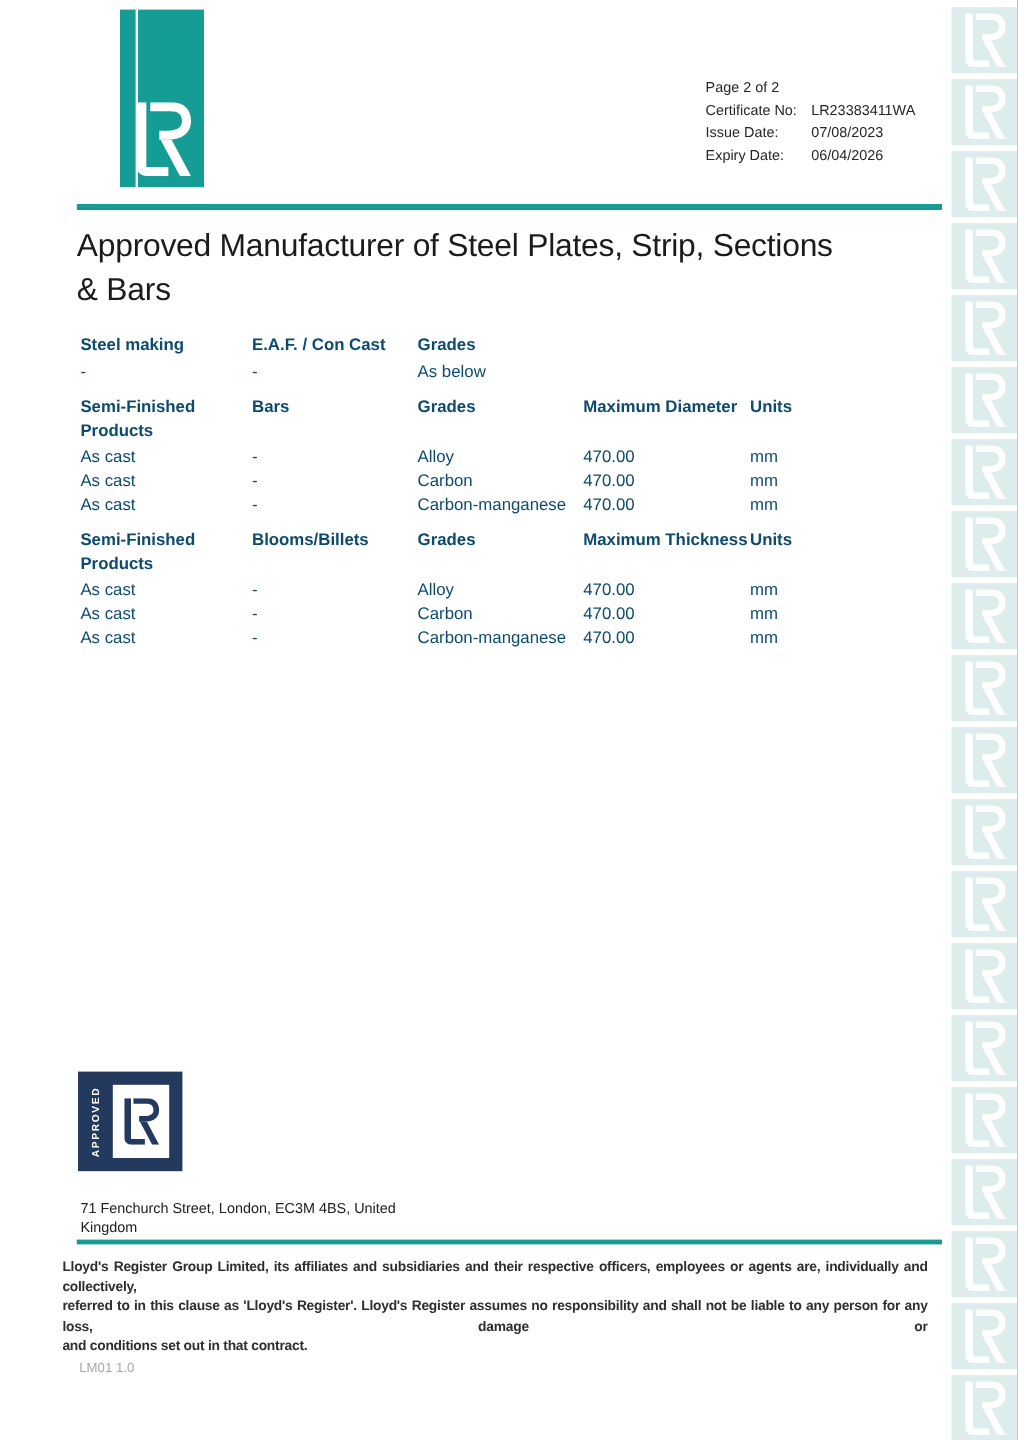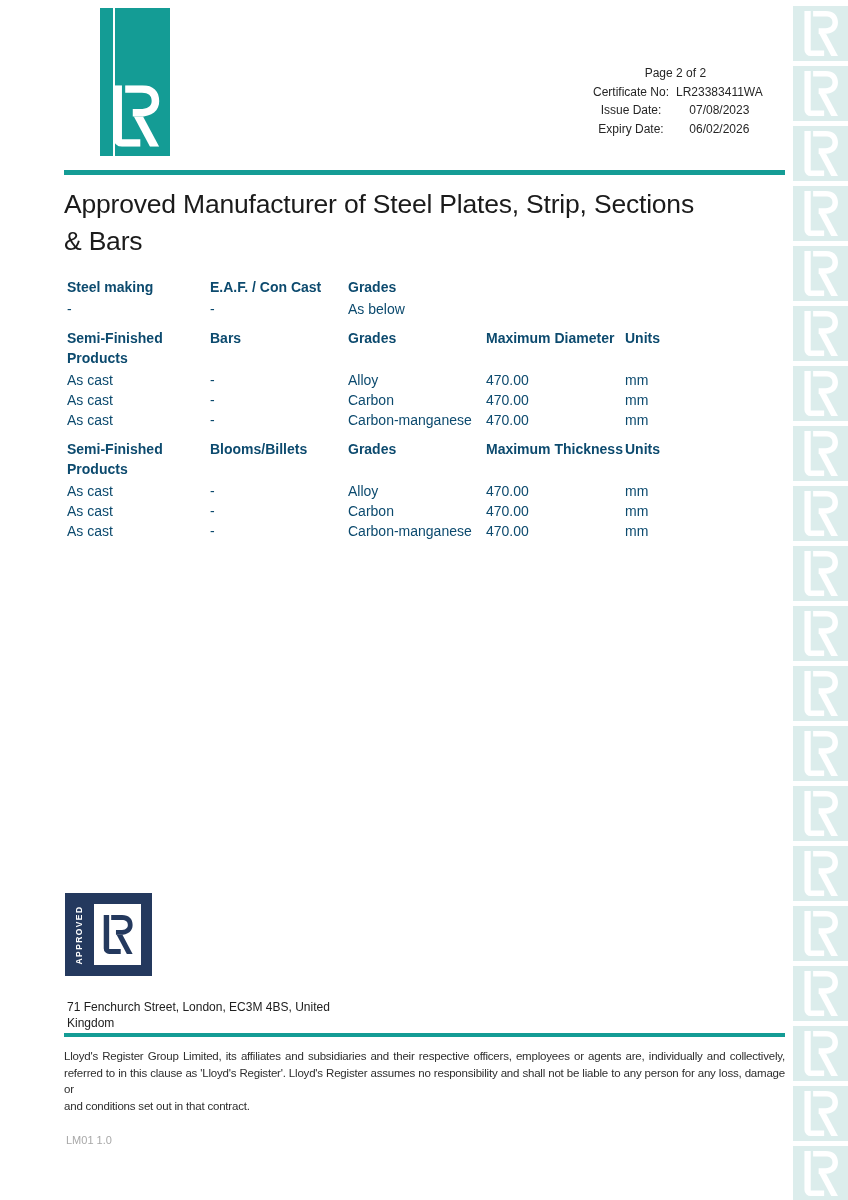--- a/index.html
+++ b/index.html
@@ -16,21 +16,21 @@
   
   .wm-strip{position:absolute;top:0;right:0;width:55px;height:1200px;}
   .wm-tile{position:absolute;left:0;width:55px;height:55px;background:var(--wm);
     display:flex;align-items:center;justify-content:center;}
   .wm-tile svg{width:40px;height:45px;fill:#ffffff;}
   
   .logo-top{position:absolute;left:100px;top:8px;width:70px;height:148px;background:var(--teal);}
   .logo-vline{position:absolute;left:13px;top:0;width:2px;height:100%;background:#ffffff;}
   .logo-top svg.mark{position:absolute;left:9px;top:77px;width:54px;height:62px;fill:#ffffff;}
   
-  .meta{position:absolute;left:588px;top:64px;font-size:12px;color:#262626;line-height:18.5px;text-align:center;}
+  .meta{position:absolute;left:588px;top:64px;font-size:12px;color:#262626;line-height:18.5px;}
   .meta-grid{display:grid;grid-template-columns:86px auto;column-gap:2px;}
   
   .rule{position:absolute;left:64px;width:721px;background:var(--teal);}
   .rule-1{top:170px;height:5px;}
   .rule-2{top:1033px;height:4px;}
   
   .title{position:absolute;left:64px;top:186px;width:740px;font-size:26.5px;font-weight:400;
     color:#1b1b1b;line-height:37px;letter-spacing:-0.2px;}
   
   .tables{position:absolute;left:64px;top:277px;width:724px;font-size:14px;color:#0c4a6e;}
@@ -45,22 +45,22 @@
   .badge{position:absolute;left:65px;top:893px;width:87px;height:83px;background:var(--navy);}
   .badge-box{position:absolute;left:29px;top:11px;width:47px;height:61px;background:#ffffff;
     display:flex;align-items:center;justify-content:center;}
   .badge-box svg{width:34px;height:43px;fill:var(--navy);}
   .badge-vert{position:absolute;left:0;top:11px;width:28px;height:61px;
     display:flex;align-items:center;justify-content:center;}
   .badge-vert span{transform:rotate(-90deg);color:#ffffff;font-size:8.5px;font-weight:700;
     letter-spacing:1.4px;white-space:nowrap;}
   
   .address{position:absolute;left:67px;top:1000px;font-size:12px;line-height:15.5px;color:#202020;}
-  .disclaimer{position:absolute;left:64px;top:1048px;width:721px;font-size:11.5px;
-    line-height:16.6px;color:#2e2e2e;letter-spacing:-0.2px;}
+  .disclaimer{position:absolute;left:52px;top:1048px;width:721px;font-size:11.5px;
+    line-height:16.6px;color:#2e2e2e;letter-spacing:-0.2px;font-weight:bold;}
   .dline{text-align:justify;text-align-last:justify;}
   .dline.last{text-align-last:left;}
   .doccode{position:absolute;left:66px;top:1134px;font-size:11px;color:#a8a8a8;}
 </style>
 </head>
 <body>
 
 <svg width="0" height="0" style="position:absolute" aria-hidden="true">
   <symbol id="lr-mark" viewBox="0 0 100 114">
     <path d="M8,0 V98 A16,16 0 0 0 24,114 H58 V100 H24 V0 Z"></path>
@@ -182,21 +182,21 @@
   </div>
 
   <div class="meta">
     <div>Page 2 of 2</div>
     <div class="meta-grid">
       <div>Certificate No:</div>
       <div>LR23383411WA</div>
       <div>Issue Date:</div>
       <div>07/08/2023</div>
       <div>Expiry Date:</div>
-      <div>06/02/2026</div>
+      <div>06/04/2026</div>
     </div>
   </div>
 
   <div class="rule rule-1"></div>
 
   <div class="title">
     <div>Approved Manufacturer of Steel Plates, Strip, Sections</div>
     <div>&amp; Bars</div>
   </div>
 

